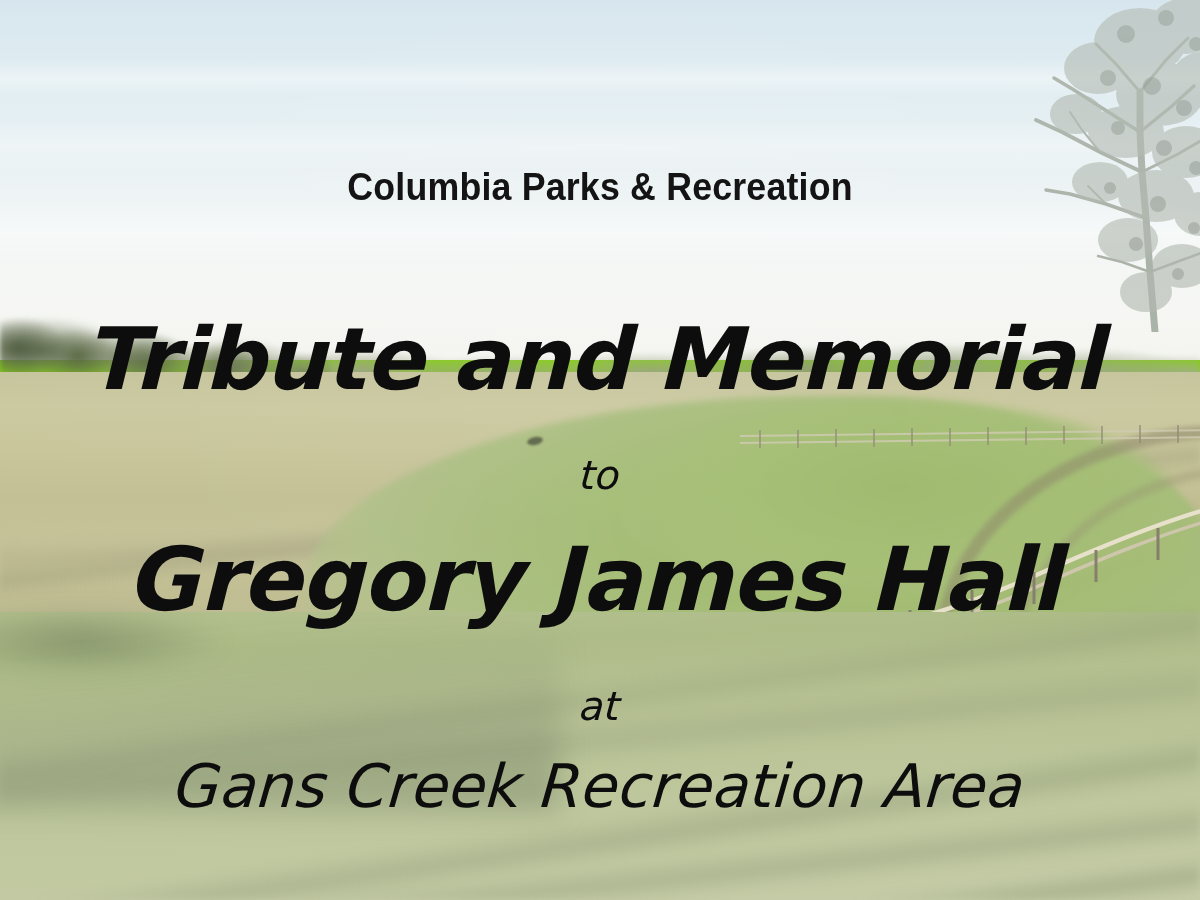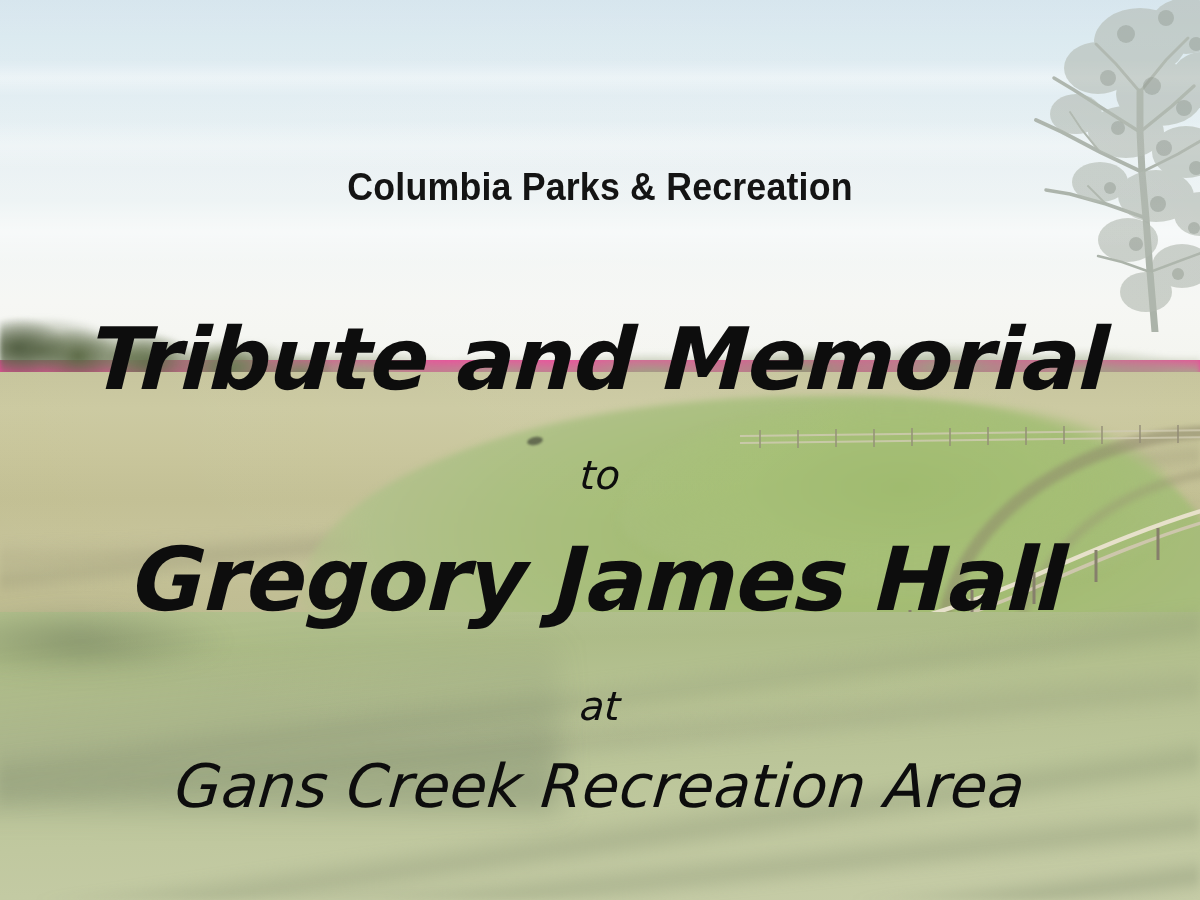--- a/index.html
+++ b/index.html
@@ -9,21 +9,21 @@
   }
   body {
     font-family: "Liberation Sans", sans-serif;
   }
 
   #poster {
     position: relative;
     width: 1200px;
     height: 900px;
     overflow: hidden;
-    background: #ec4899;
+    background: #84cc16;
   }
 
   
   .photo {
     position: absolute;
     inset: 0;
     overflow: hidden;
   }
 
   

